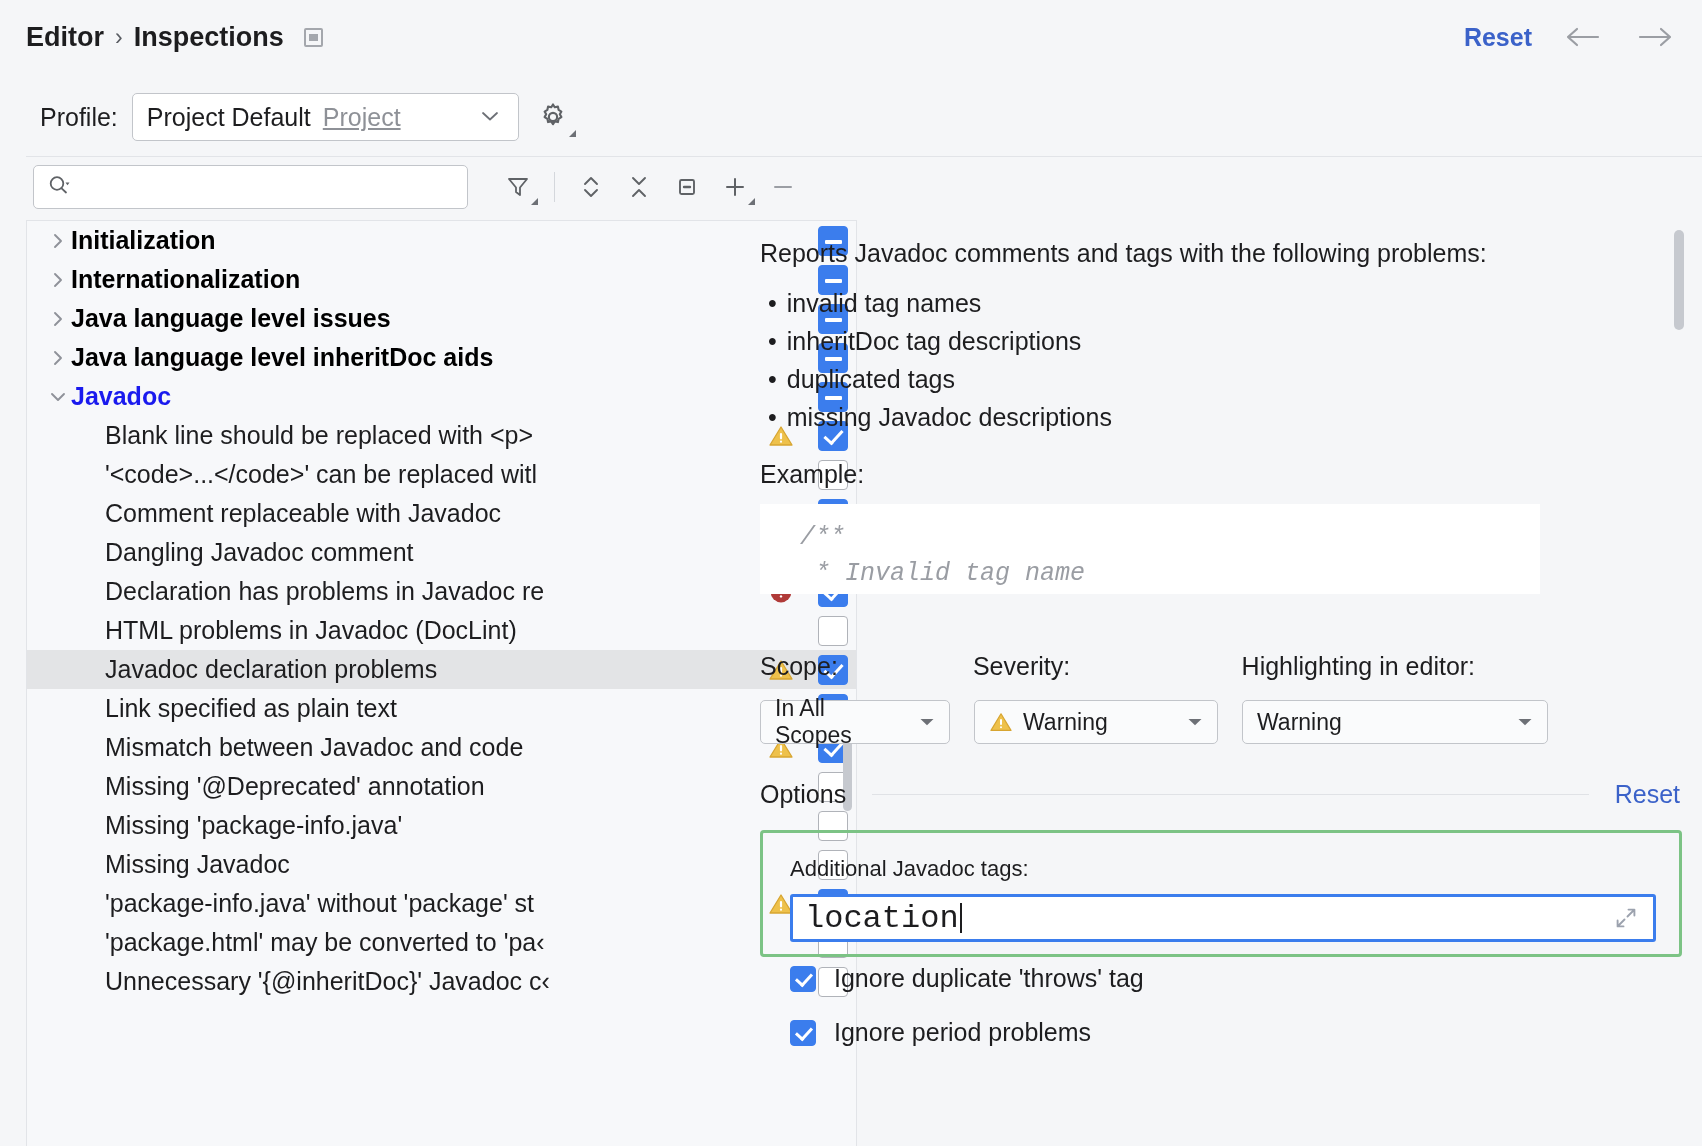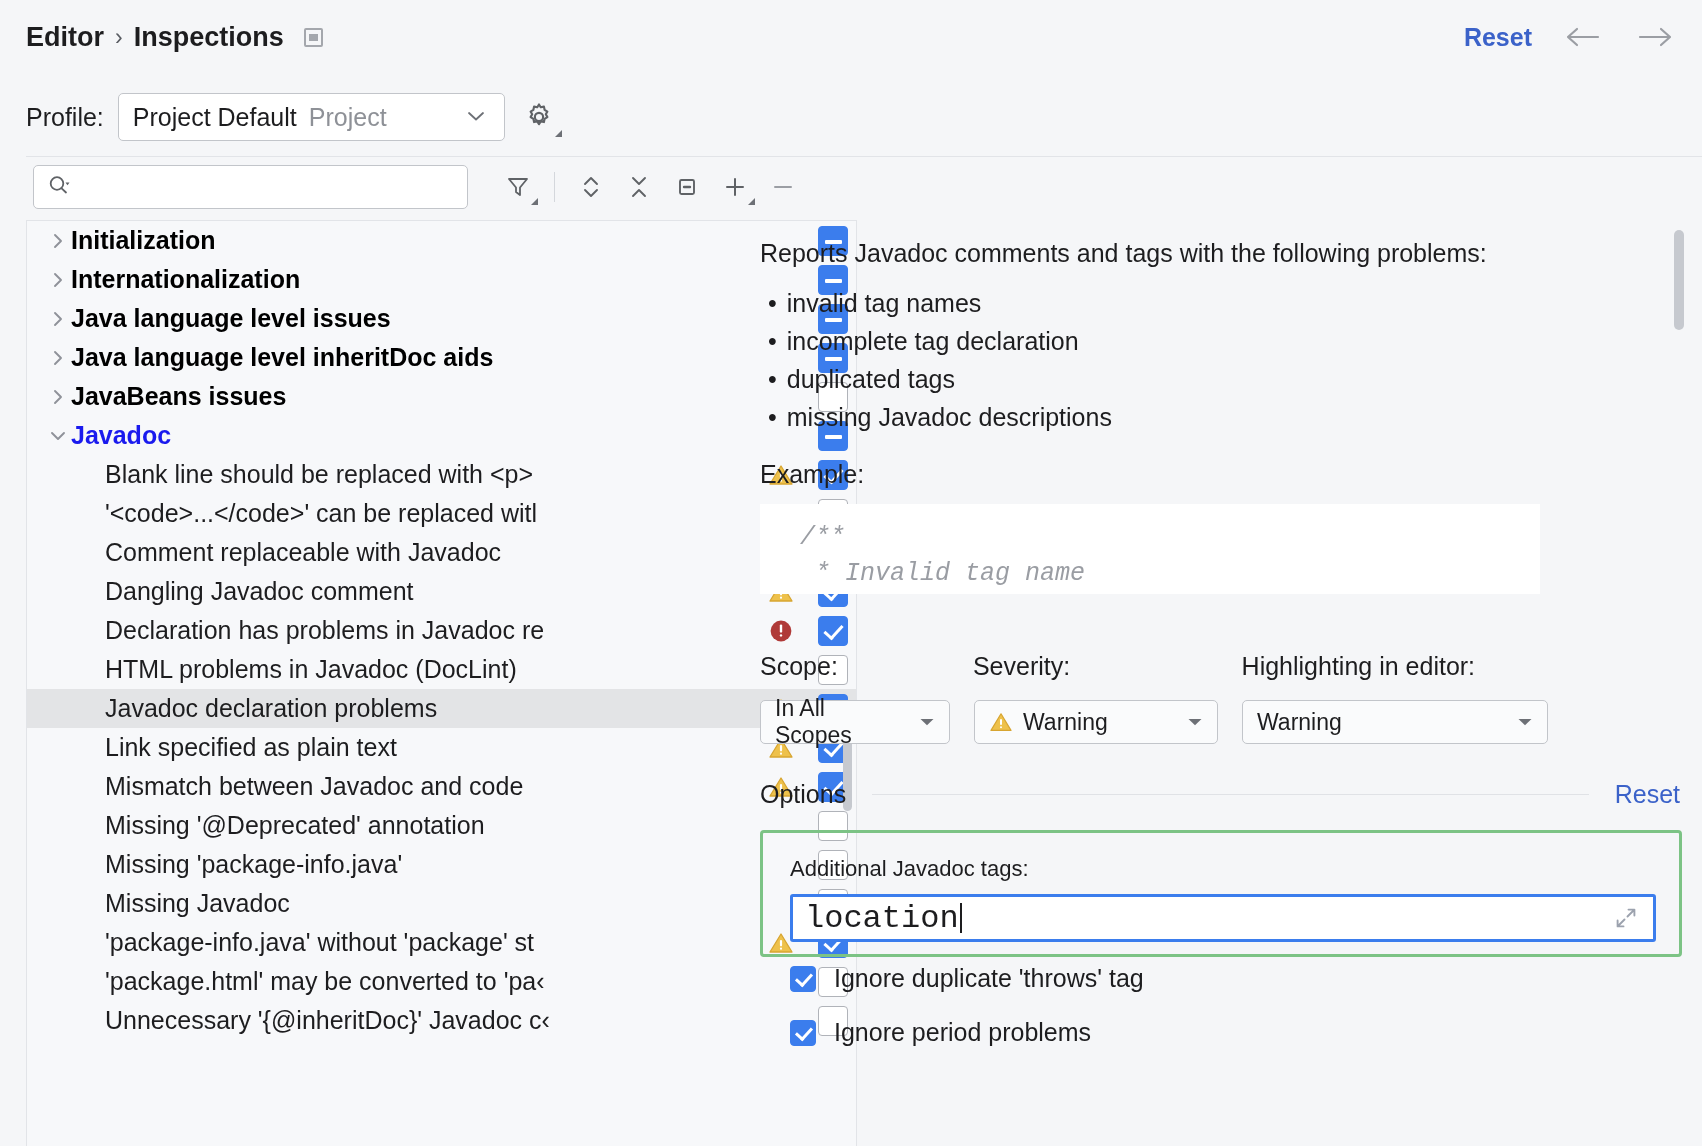--- a/index.html
+++ b/index.html
@@ -32,31 +32,31 @@
     position:absolute; right:26px; top:0; height:74px;
     display:flex; align-items:center; gap:32px;
   }
   #reset-top { font-size:25px; font-weight:bold; color:#3b62c9; cursor:pointer; }
   .navarrow { width:40px; height:30px; position:relative; cursor:default; }
   .navarrow svg { display:block; }
 
   
   #profile-row {
     position:absolute; left:0; top:88px; width:1702px; height:58px;
-    display:flex; align-items:center; padding-left:26px; gap:14px;
+    display:flex; align-items:center; padding-left:40px; gap:14px;
   }
   #profile-label { font-size:25px; color:#1d1d1f; }
   #profile-select {
     width:387px; height:48px; background:#ffffff;
     border:1px solid #c2c5ca; border-radius:5px;
     display:flex; align-items:center; padding:0 12px 0 14px;
     position:relative; cursor:pointer;
   }
   #profile-value { font-size:25px; color:#1d1d1f; }
-  #profile-kind { font-size:25px; color:#8e9197; margin-left:12px; }
+  #profile-kind { font-size:25px; color:#8e9197; margin-left:12px;text-decoration:underline; }
   #profile-caret {
     position:absolute; right:18px; top:50%; transform:translateY(-50%);
   }
   #gear-btn {
     width:40px; height:40px; position:relative; cursor:pointer;
     display:flex; align-items:center; justify-content:center;
   }
   #gear-btn .corner {
     position:absolute; right:-3px; bottom:0px;
     width:0; height:0; border-left:7px solid transparent;
@@ -392,31 +392,20 @@
             <path d="M5 3 L11 9 L5 15" fill="none" stroke="#8f9299" stroke-width="1.9" stroke-linecap="round" stroke-linejoin="round"></path>
           </svg>
         </span>
         <span class="tlabel group">Java language level inheritDoc aids</span>
         <span class="tcb">
           <span class="cb indet"></span>
         </span>
       </div>
       <div class="trow">
         <span class="twist">
-          <svg width="16" height="18" viewBox="0 0 16 18">
-            <path d="M5 3 L11 9 L5 15" fill="none" stroke="#8f9299" stroke-width="1.9" stroke-linecap="round" stroke-linejoin="round"></path>
-          </svg>
-        </span>
-        <span class="tlabel group">JavaBeans issues</span>
-        <span class="tcb">
-          <span class="cb "></span>
-        </span>
-      </div>
-      <div class="trow">
-        <span class="twist">
           <svg width="18" height="16" viewBox="0 0 18 16">
             <path d="M3 5 L9 11 L15 5" fill="none" stroke="#8f9299" stroke-width="1.9" stroke-linecap="round" stroke-linejoin="round"></path>
           </svg>
         </span>
         <span class="tlabel group modified">Javadoc</span>
         <span class="tcb">
           <span class="cb indet"></span>
         </span>
       </div>
       <div class="trow">
@@ -581,21 +570,21 @@
 
   <div id="desc-intro">Reports Javadoc comments and tags with the following problems:</div>
 
   <div id="desc-list">
       <div class="bullet-row">
         <span class="dot">•</span>
         <span>invalid tag names</span>
       </div>
       <div class="bullet-row">
         <span class="dot">•</span>
-        <span>incomplete tag declaration</span>
+        <span>inheritDoc tag descriptions</span>
       </div>
       <div class="bullet-row">
         <span class="dot">•</span>
         <span>duplicated tags</span>
       </div>
       <div class="bullet-row">
         <span class="dot">•</span>
         <span>missing Javadoc descriptions</span>
       </div>
     </div>

